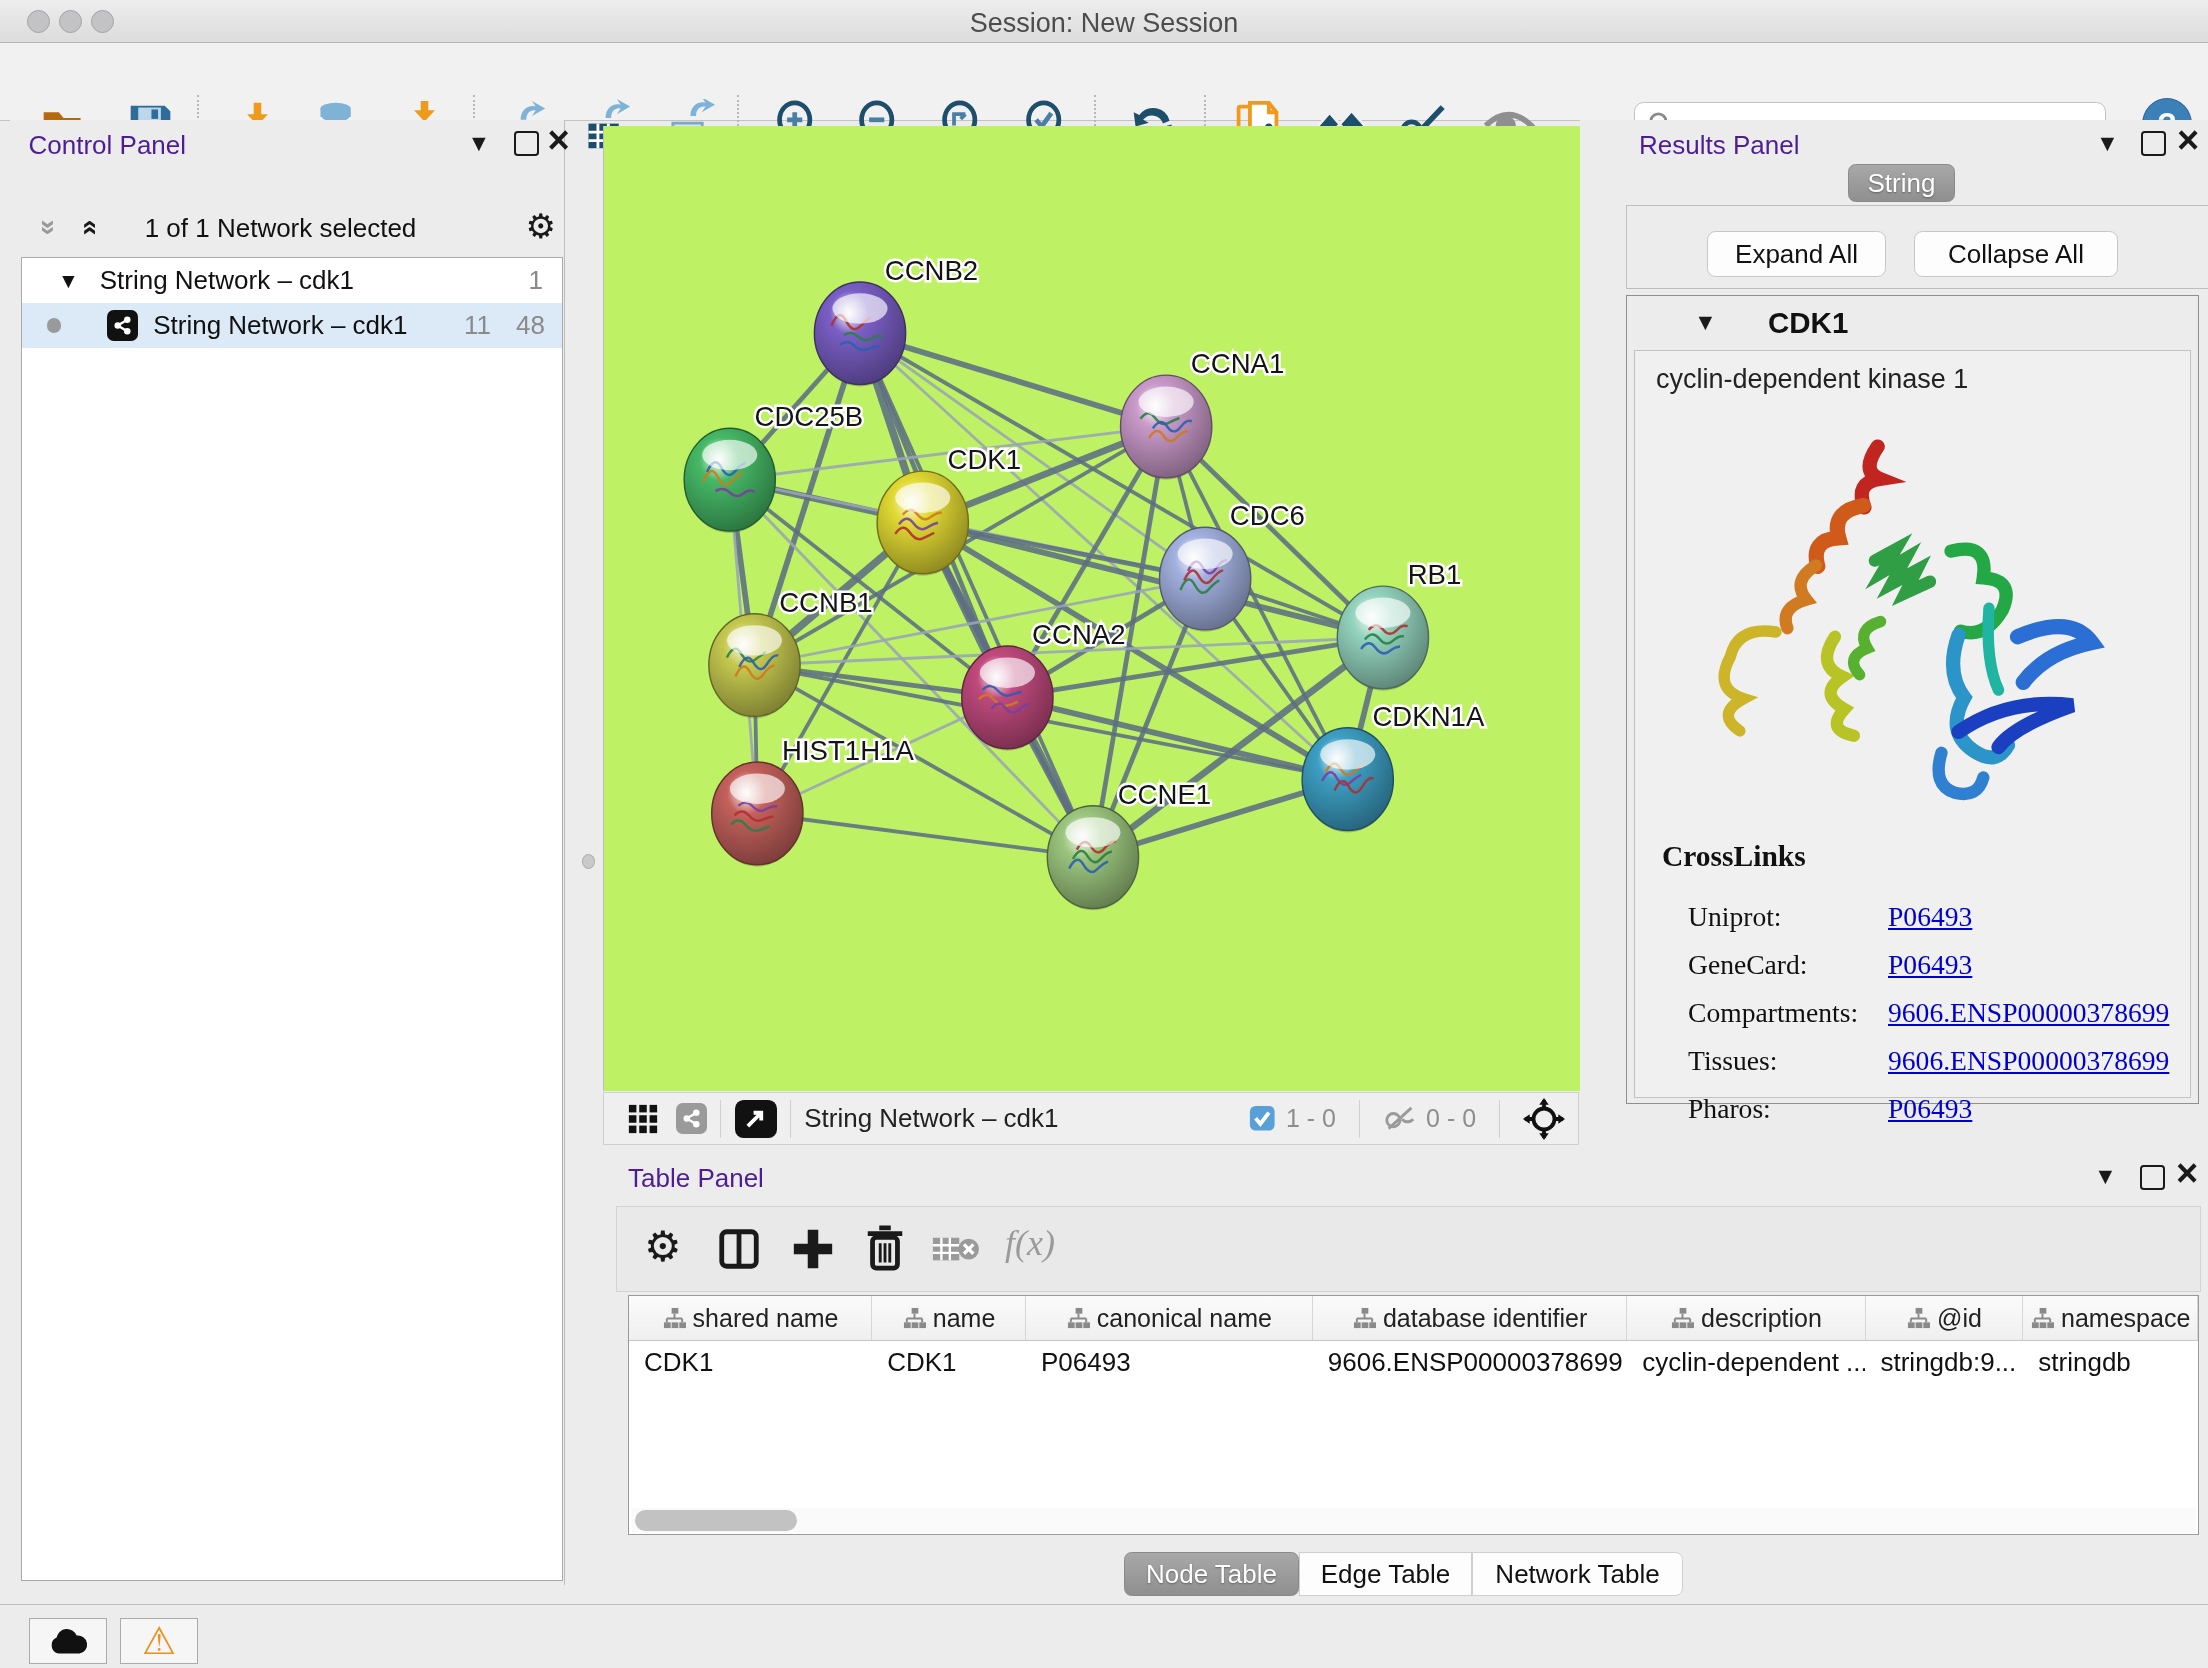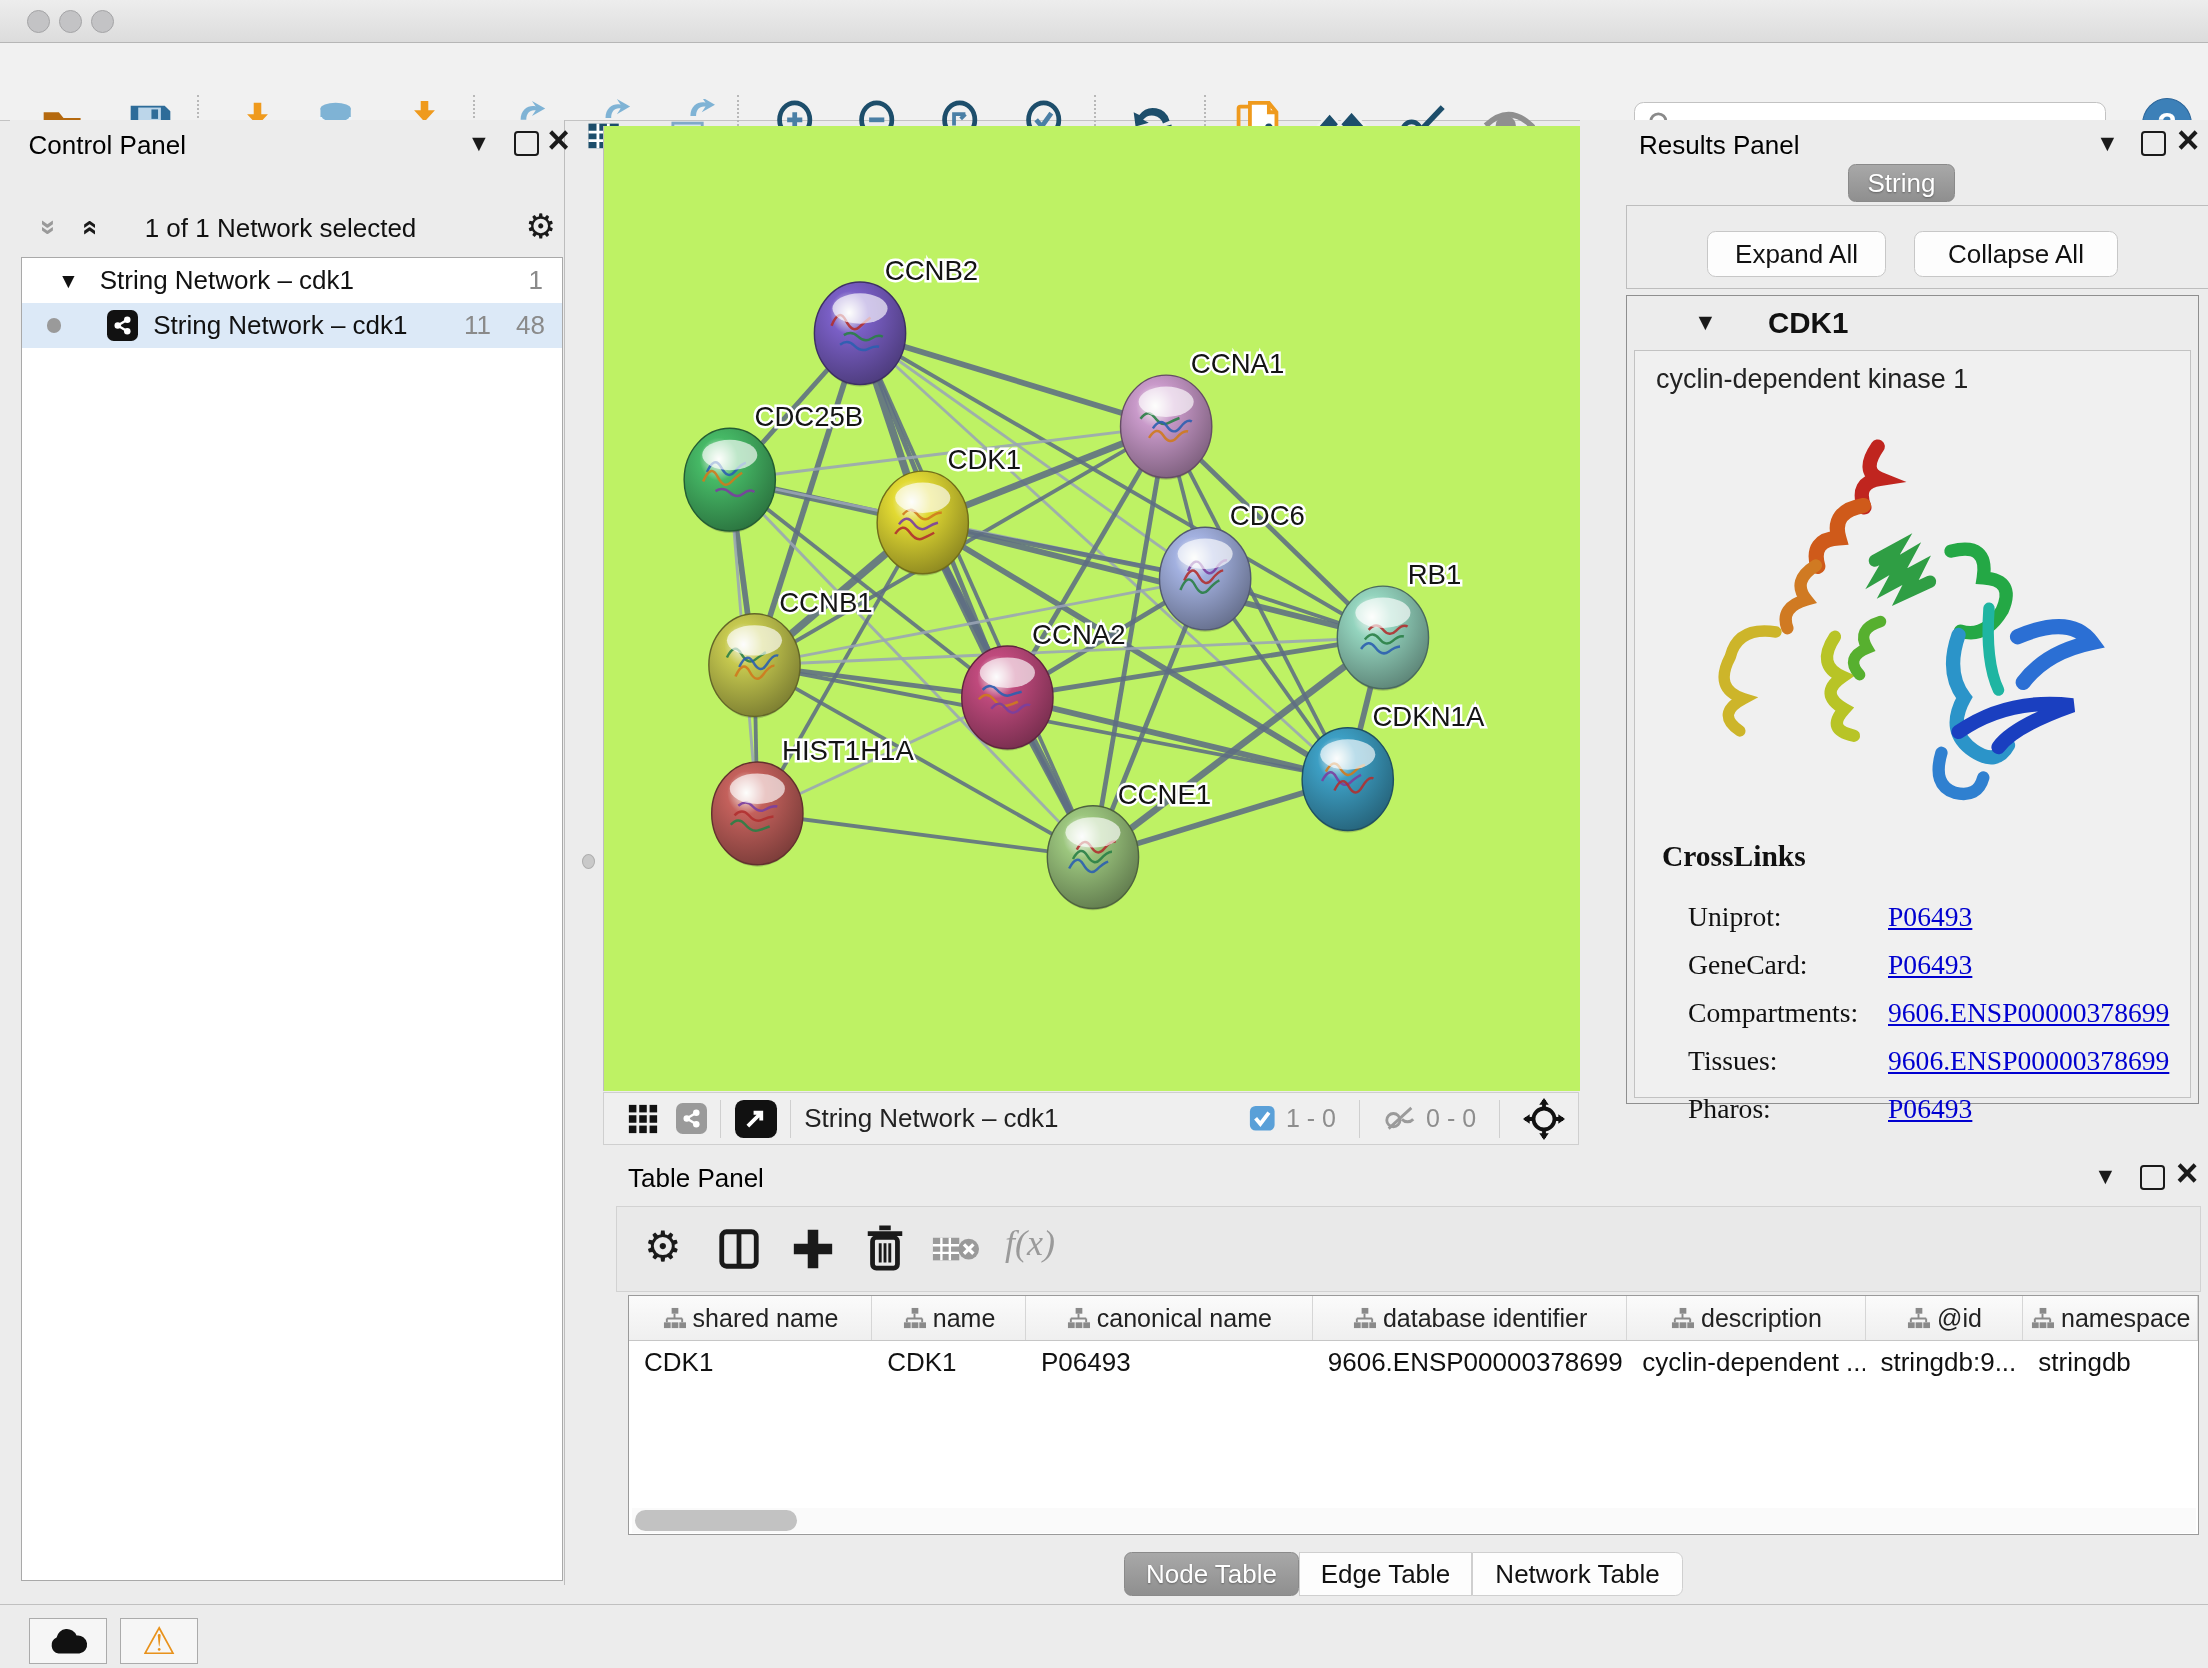--- a/index.html
+++ b/index.html
@@ -16,21 +16,21 @@
   .win-title{width:100%;text-align:center;top:7.6px;font-size:27px;color:#4c4c4c;}
   
   .toolbar{left:0;top:43px;width:2208px;height:77px;background:#f1f1f1;border-bottom:1px solid #c3c3c3;}
   .tb-btn{top:56px;width:53px;height:53px;display:flex;align-items:center;justify-content:center;}
   .tb-sep{top:52px;height:59px;width:0;border-left:2.9px dotted #b8b8b8;}
   .searchbox{left:1634px;top:59px;width:472px;height:44px;background:#fff;border:1px solid #c2c2c2;
     border-radius:9.5px;display:flex;align-items:center;padding-left:11.4px;box-sizing:border-box;}
   .helpbtn{left:2142px;top:55px;width:48px;height:51px;background:#3c80b8;border:1px solid #2d669a;
     border-radius:50%;color:#fff;font-size:32px;font-weight:bold;display:flex;align-items:center;justify-content:center;}
   
-  .panel-title{font-size:26px;color:#000000;}
+  .panel-title{font-size:26px;color:#4c1d95;}
   .float-sq{width:21px;height:21px;border:2.9px solid #1a1a1a;border-radius:3.8px;}
   .close-x{font-size:38px;font-weight:bold;color:#1a1a1a;line-height:21px;}
   .tri{font-size:23px;color:#1a1a1a;}
   
   .tab{height:38px;display:flex;align-items:center;justify-content:center;font-size:26px;
     background:#fdfdfd;border:1px solid #cfcfcf;color:#111;box-sizing:border-box;}
   .tab.sel{background:linear-gradient(#a8a8a8,#8f8f8f);color:#fff;border-color:#8a8a8a;
     text-shadow:0 1px 1.9px rgba(0,0,0,.35);border-radius:7.6px 7.6px 7.6px 7.6px;}
   .tab.last{border-radius:0 7.6px 7.6px 0;}
   
@@ -72,20 +72,21 @@
   .splitter-dot{width:11.4px;height:13.3px;background:#c9c9c9;border:1px solid #aeaeae;border-radius:50%;}
   .chev{font-size:28.5px;font-weight:bold;display:inline-block;}
 </style>
 </head>
 <body>
 
 <div class="abs titlebar">
   <div class="abs tl-dot" style="left:27px"></div>
   <div class="abs tl-dot" style="left:59px"></div>
   <div class="abs tl-dot" style="left:91px"></div>
+  <div class="abs win-title">Session: New Session</div>
 </div>
 
 <div class="abs toolbar">
   <div class="abs tb-btn" style="left:38px">
     <svg width="53" height="53" viewBox="0 0 56 56">
       <path d="M6 14 h16 l5 6 h18 v8 H6z" fill="#b5690e"></path>
       <path d="M4 46 l8-20 h40 l-8 20z" fill="#f2a33c"></path>
     </svg>
   </div>
   <div class="abs tb-btn" style="left:124px">

